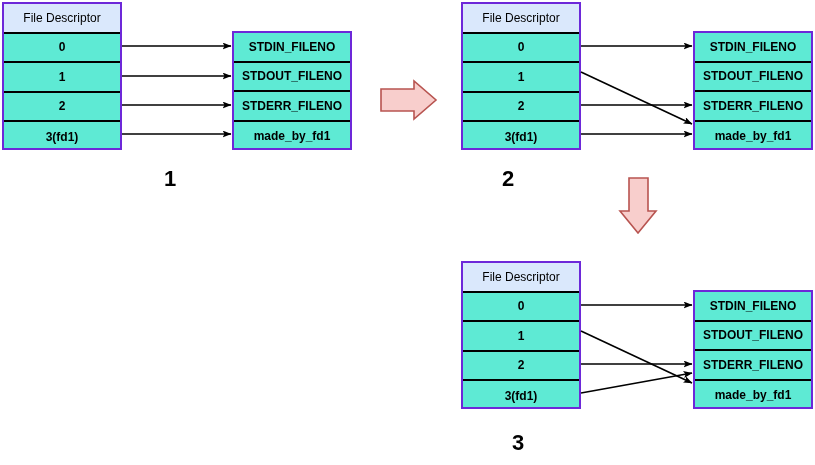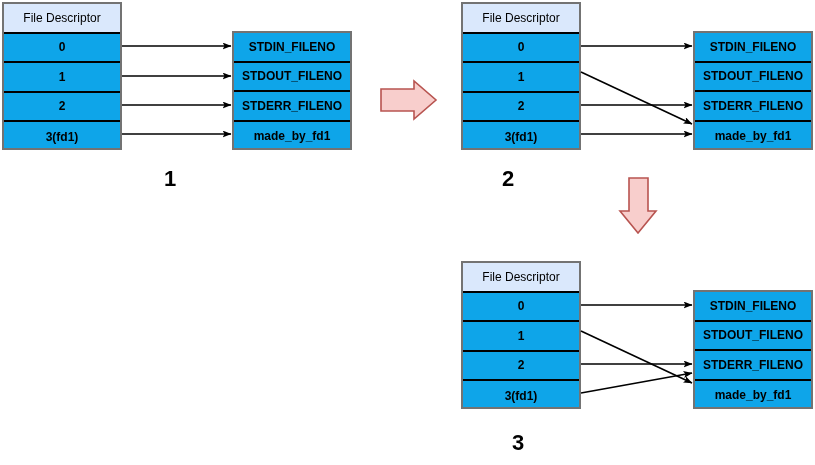--- a/index.html
+++ b/index.html
@@ -18,23 +18,23 @@
   .stage {
     position: absolute;
     left: 0; top: 0;
     width: 815px;
     height: 465px;
   }
 
   
   .fd-table, .target-table {
     position: absolute;
-    border: 2px solid #737373;
+    border: 2px solid #6d28d9;
     box-sizing: border-box;
-    background: #0ea5e9;
+    background: #5eead4;
   }
   .fd-table { width: 120px; }
   .target-table { width: 120px; }
 
   .cell {
     height: 29.5px;
     box-sizing: border-box;
     border-bottom: 2px solid #000000;
     display: flex;
     align-items: center;

